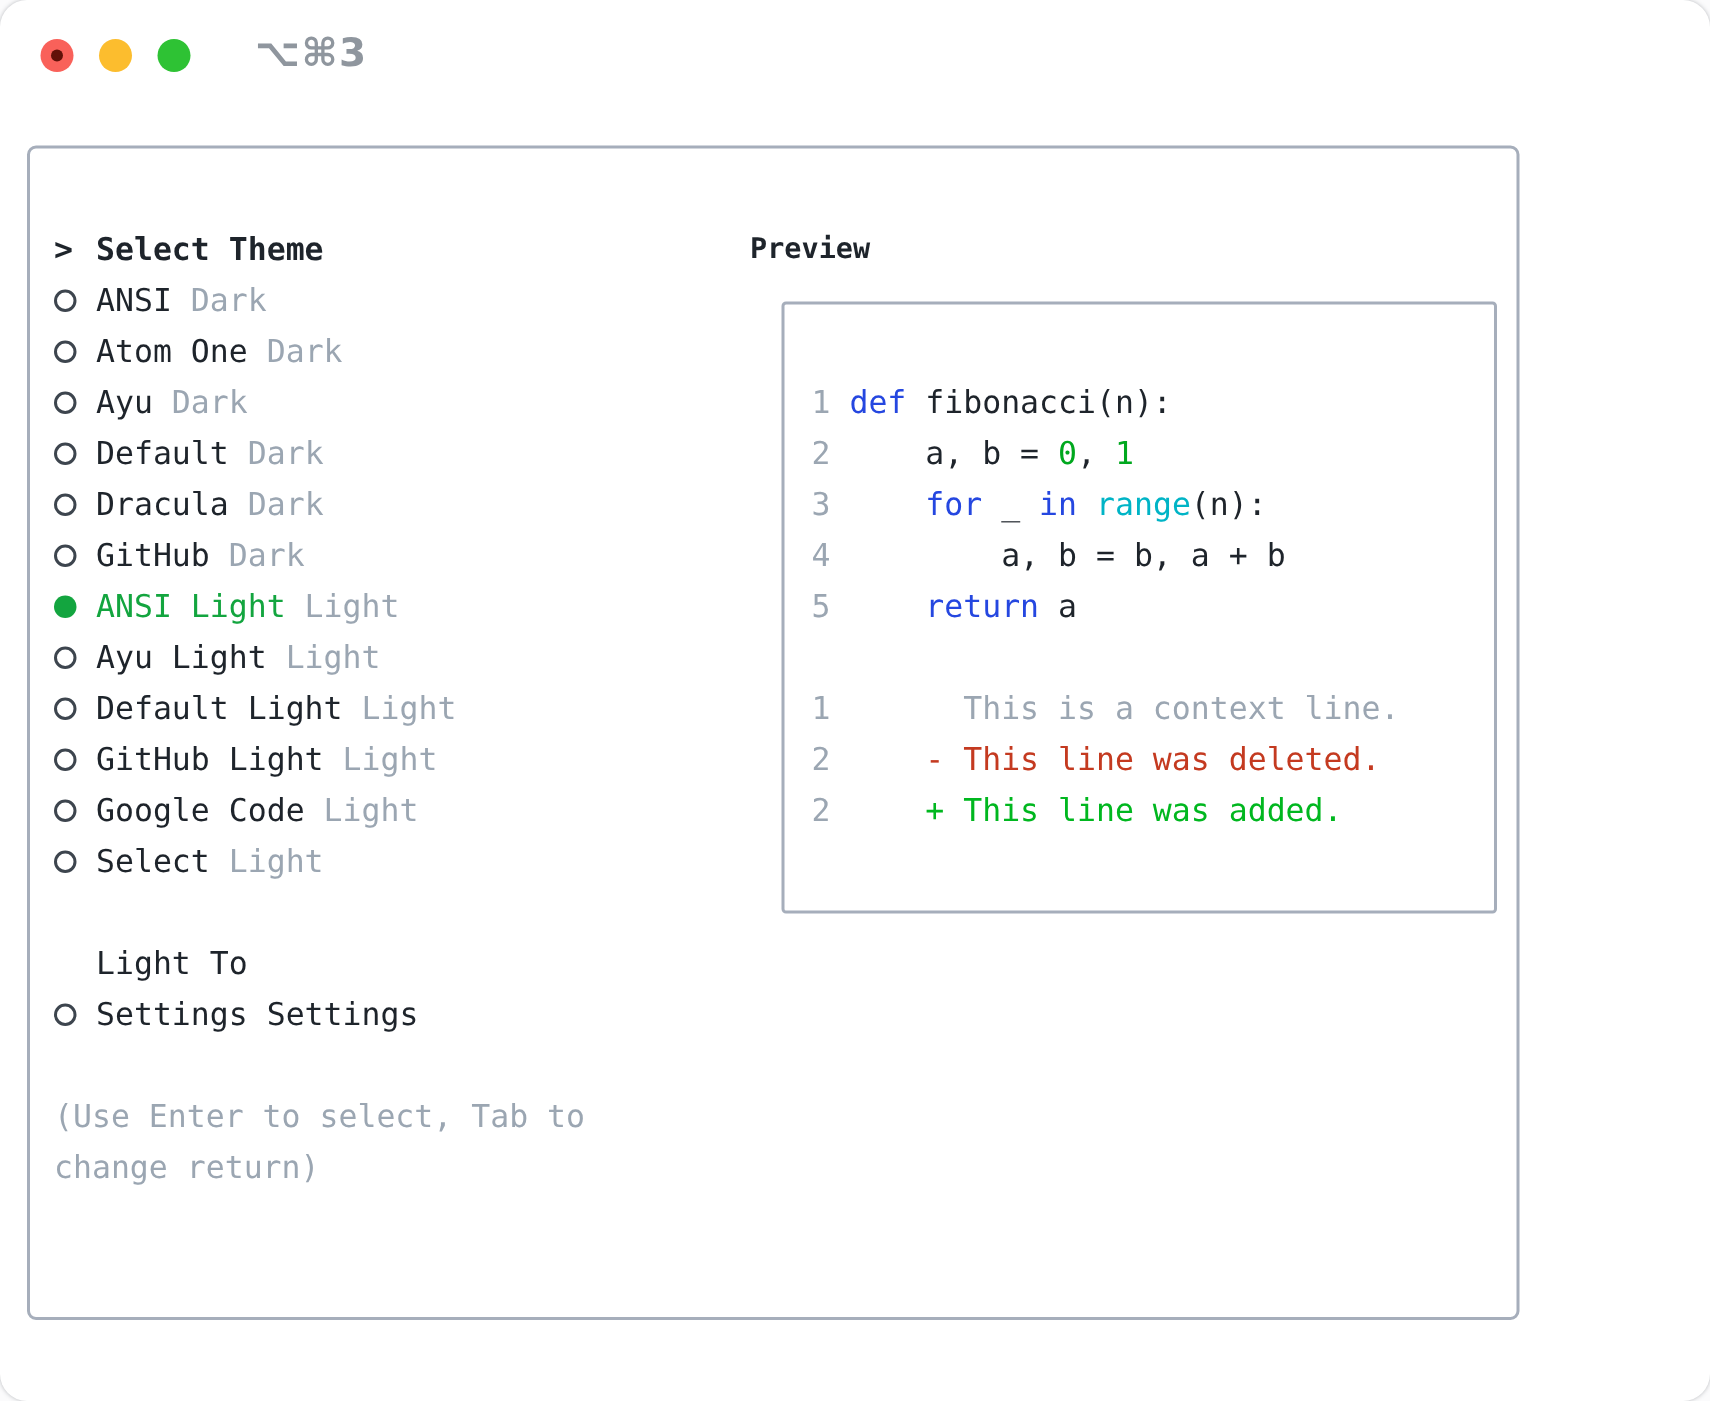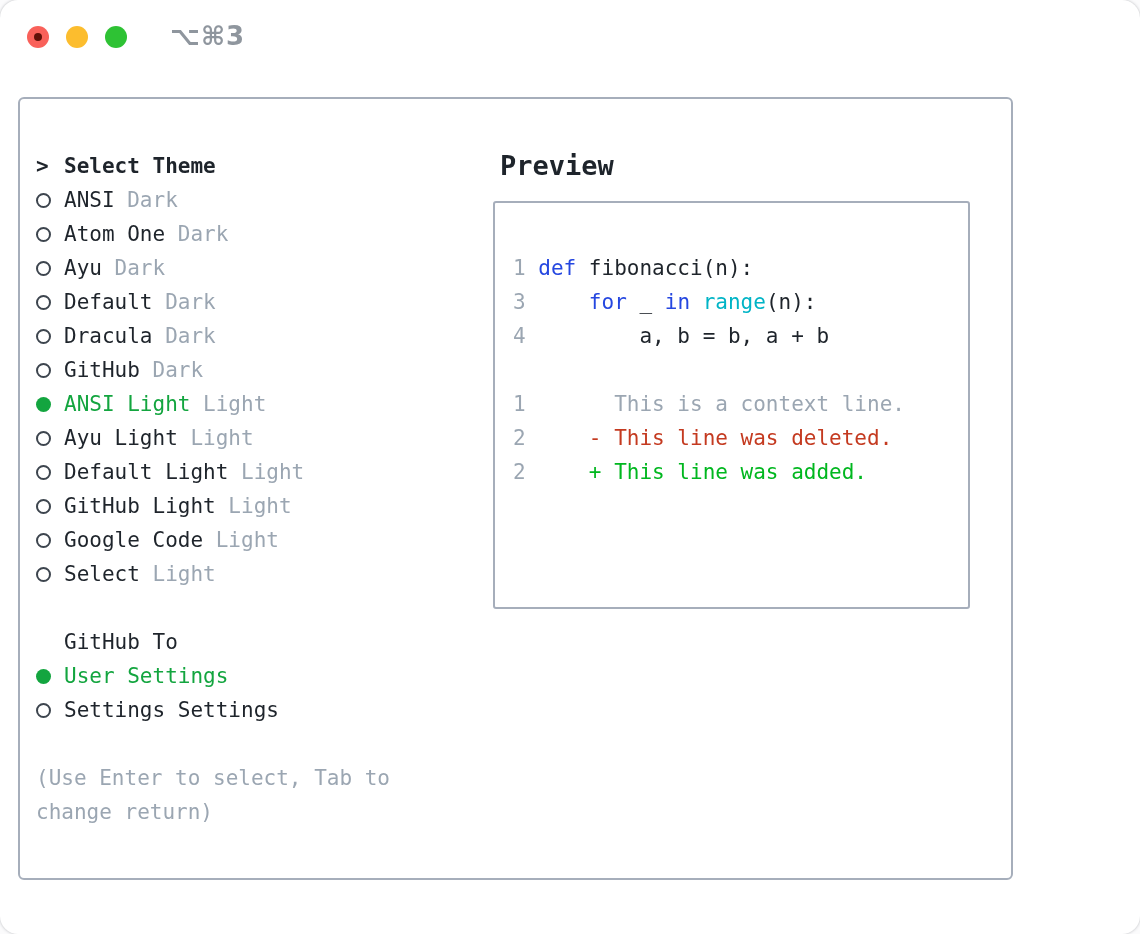--- a/index.html
+++ b/index.html
@@ -53,24 +53,24 @@
   .heading{font-weight:bold;color:var(--text);}
   .subheading{color:var(--text);}
   .item-label{color:var(--text);}
   .item-label.selected{color:var(--green-ui);text-align:center;}
   .variant{color:var(--muted);white-space:pre;}
   .spacer{height:34px;}
   .help{color:var(--muted);height:34px;line-height:34px;}
   
   #preview-heading{
     position:absolute;left:500px;top:149px;height:34px;line-height:34px;
-    font-size:27px;font-weight:bold;color:var(--text);
+    font-size:19px;font-weight:bold;color:var(--text);
   }
   #preview-box{
-    position:absolute;left:493px;top:201px;width:477px;height:408px;
+    position:absolute;left:521px;top:201px;width:477px;height:408px;
     border:2px solid var(--border);border-radius:3px;background:#fff;
     padding:48px 0 0 18px;overflow:hidden;
   }
   .code-line{height:34px;line-height:34px;font-size:21px;white-space:pre;}
   .ln{display:inline-block;width:1ch;margin-right:1ch;color:var(--muted);}
   .seg-t{color:var(--text);}
   .seg-kw{color:var(--blue);}
   .seg-fn{color:var(--cyan);}
   .seg-num{color:var(--green-num);}
   .seg-ctx{color:var(--muted);}
@@ -106,35 +106,36 @@
         <div class="row"><span class="icon-slot"><span class="bullet on"></span></span><span class="item-label selected">ANSI Light</span><span class="variant"> Light</span></div>
         <div class="row"><span class="icon-slot"><span class="bullet off"></span></span><span class="item-label">Ayu Light</span><span class="variant"> Light</span></div>
         <div class="row"><span class="icon-slot"><span class="bullet off"></span></span><span class="item-label">Default Light</span><span class="variant"> Light</span></div>
         <div class="row"><span class="icon-slot"><span class="bullet off"></span></span><span class="item-label">GitHub Light</span><span class="variant"> Light</span></div>
         <div class="row"><span class="icon-slot"><span class="bullet off"></span></span><span class="item-label">Google Code</span><span class="variant"> Light</span></div>
         <div class="row"><span class="icon-slot"><span class="bullet off"></span></span><span class="item-label">Select</span><span class="variant"> Light</span></div>
       </div>
     <div class="spacer"></div>
     <div class="row">
       <span class="icon-slot"></span>
-      <span class="subheading">GitHub To</span>
+      <span class="subheading">Light To</span>
     </div>
     <div id="apply-list">
-        <div class="row"><span class="icon-slot"><span class="bullet on"></span></span><span class="item-label selected">User Settings</span></div>
         <div class="row"><span class="icon-slot"><span class="bullet off"></span></span><span class="item-label">Settings Settings</span></div>
       </div>
     <div class="spacer"></div>
     <div class="help">(Use Enter to select, Tab to</div>
     <div class="help">change return)</div>
   </div>
 
   <div id="preview-heading">Preview</div>
   <div id="preview-box">
       <div class="code-line"><span class="ln">1</span><span class="seg-kw">def</span><span class="seg-t"> fibonacci(n):</span></div>
+      <div class="code-line"><span class="ln">2</span><span class="seg-t">    a, b = </span><span class="seg-num">0</span><span class="seg-t">, </span><span class="seg-num">1</span></div>
       <div class="code-line"><span class="ln">3</span><span class="seg-t">    </span><span class="seg-kw">for</span><span class="seg-t"> _ </span><span class="seg-kw">in</span><span class="seg-t"> </span><span class="seg-fn">range</span><span class="seg-t">(n):</span></div>
       <div class="code-line"><span class="ln">4</span><span class="seg-t">        a, b = b, a + b</span></div>
+      <div class="code-line"><span class="ln">5</span><span class="seg-t">    </span><span class="seg-kw">return</span><span class="seg-t"> a</span></div>
       <div class="code-line"></div>
       <div class="code-line"><span class="ln">1</span><span class="seg-ctx">      This is a context line.</span></div>
       <div class="code-line"><span class="ln">2</span><span class="seg-del">    - This line was deleted.</span></div>
       <div class="code-line"><span class="ln">2</span><span class="seg-add">    + This line was added.</span></div>
     </div>
 
 </div>
 
 </body></html>

